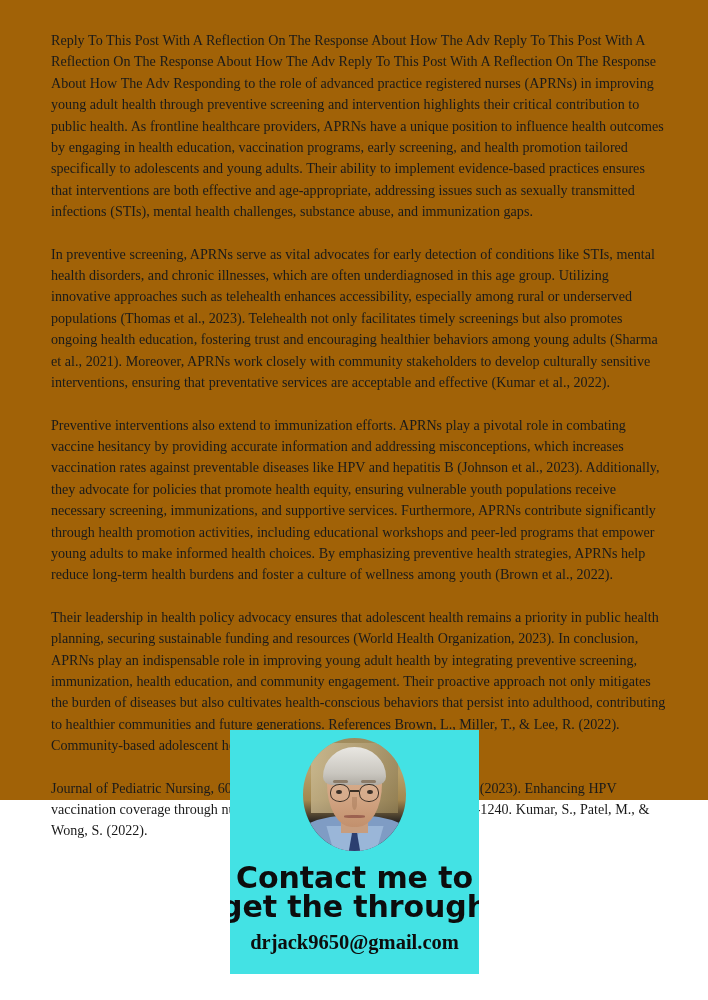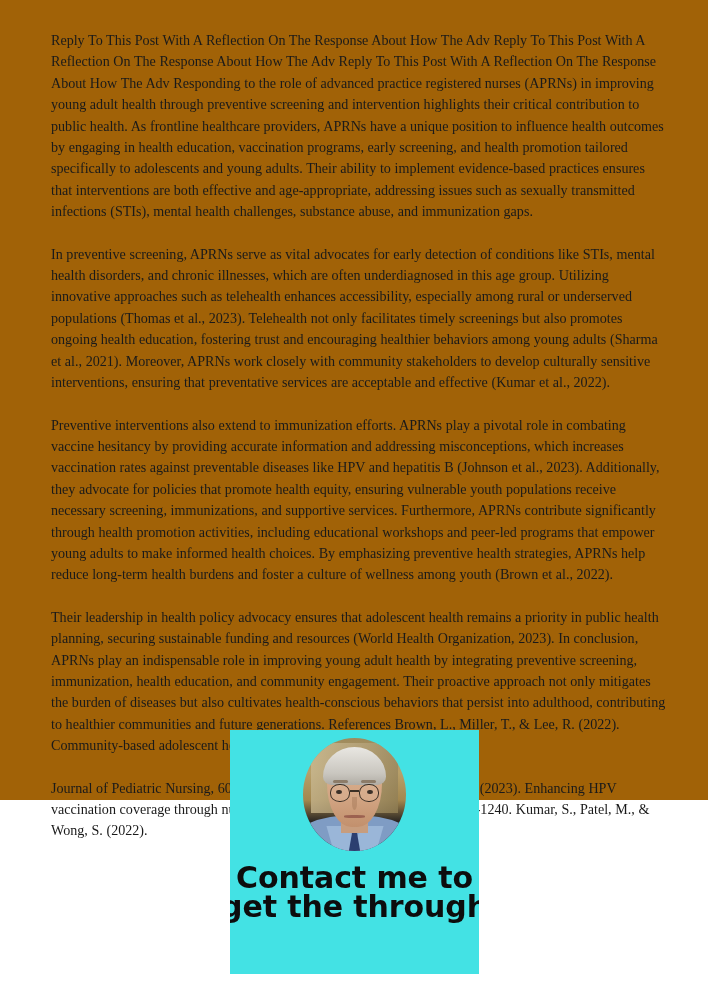--- a/index.html
+++ b/index.html
@@ -268,16 +268,17 @@
       <div class="eye-l"></div>
       <div class="eye-r"></div>
       <div class="nose"></div>
       <div class="mouth"></div>
     </div>
 
     <div class="contact-line" id="contact-line-1">Contact me to</div>
 
     <div class="contact-line" id="contact-line-2">get the through</div>
 
+    <div class="contact-email">drjack9650@gmail.com</div>
 
   </div>
 
 </div>
 
 </body></html>

